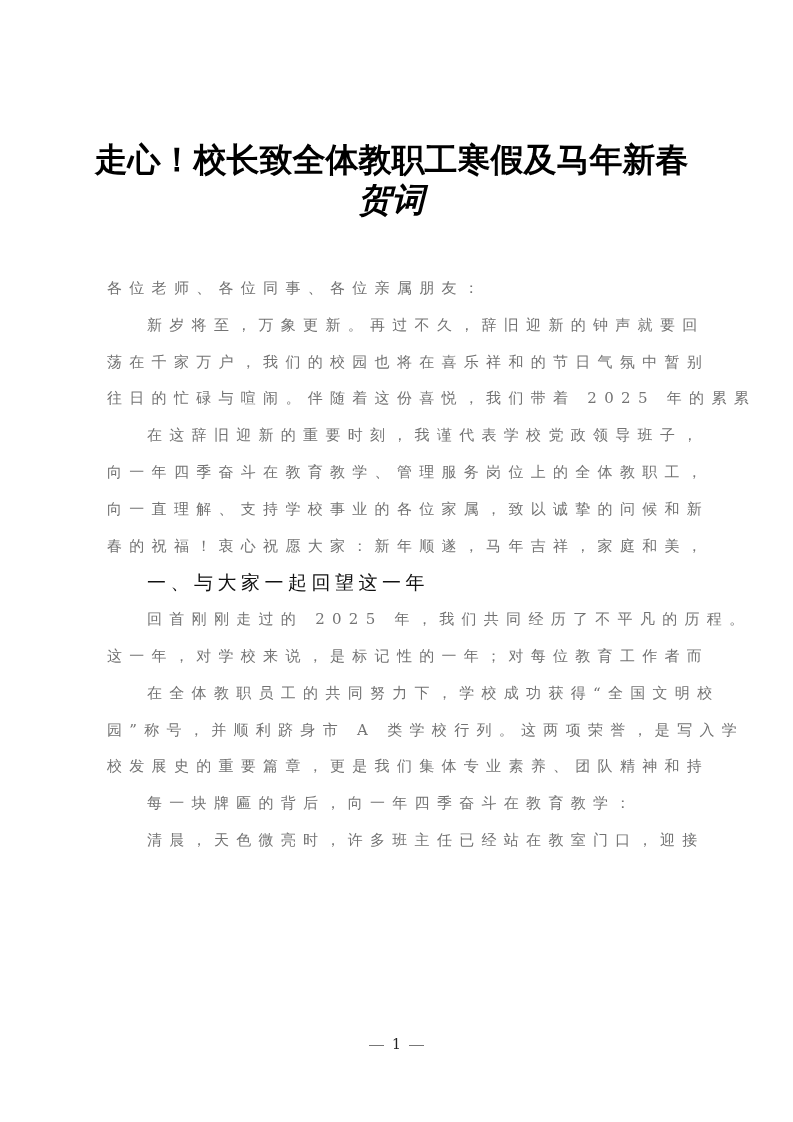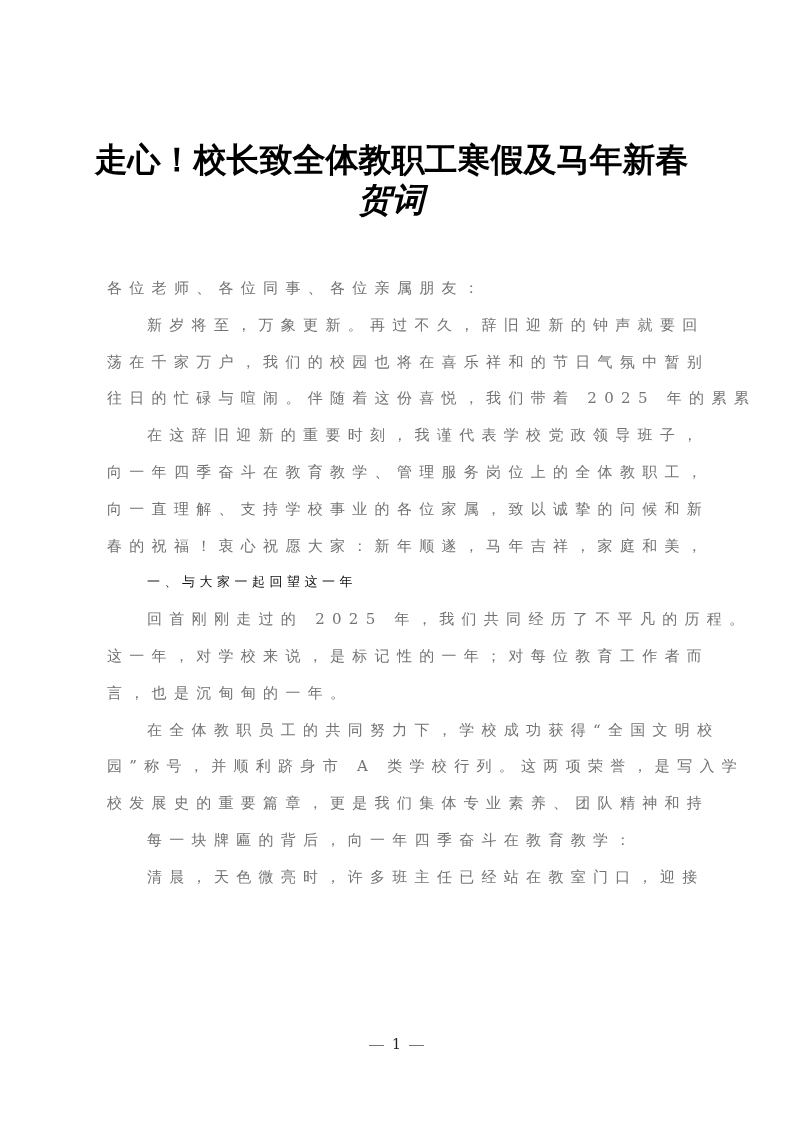--- a/index.html
+++ b/index.html
@@ -48,21 +48,21 @@
       line-height: 36.8px;
       font-size: 15px;
       white-space: nowrap;
       letter-spacing: 7.3px;
       color: #737373;
     }
     .indent { padding-left: 40px; }
     .heading {
       font-family: "DejaVu Sans", "Liberation Sans", sans-serif;
       letter-spacing: 4.5px;
-      font-size: 13px;
+      font-size: 19px;
       color: #111111;
     }
     .footer {
       position: absolute;
       top: 1036px;
       left: 0;
       width: 793px;
       text-align: center;
       font-size: 14px;
       color: #222;
@@ -90,21 +90,20 @@
     <div class="line indent">新岁将至，万象更新。再过不久，辞旧迎新的钟声就要回</div>
     <div class="line">荡在千家万户，我们的校园也将在喜乐祥和的节日气氛中暂别</div>
     <div class="line">往日的忙碌与喧闹。伴随着这份喜悦，我们带着 2025 年的累累</div>
     <div class="line indent">在这辞旧迎新的重要时刻，我谨代表学校党政领导班子，</div>
     <div class="line">向一年四季奋斗在教育教学、管理服务岗位上的全体教职工，</div>
     <div class="line">向一直理解、支持学校事业的各位家属，致以诚挚的问候和新</div>
     <div class="line">春的祝福！衷心祝愿大家：新年顺遂，马年吉祥，家庭和美，</div>
     <div class="line indent heading">一、与大家一起回望这一年</div>
     <div class="line indent">回首刚刚走过的 2025 年，我们共同经历了不平凡的历程。</div>
     <div class="line">这一年，对学校来说，是标记性的一年；对每位教育工作者而</div>
-    <div class="line">言，也是沉甸甸的一年。</div>
     <div class="line indent">在全体教职员工的共同努力下，学校成功获得“全国文明校</div>
     <div class="line">园”称号，并顺利跻身市 A 类学校行列。这两项荣誉，是写入学</div>
     <div class="line">校发展史的重要篇章，更是我们集体专业素养、团队精神和持</div>
     <div class="line indent">每一块牌匾的背后，向一年四季奋斗在教育教学：</div>
     <div class="line indent">清晨，天色微亮时，许多班主任已经站在教室门口，迎接</div>
   </div>
 
   <div class="footer">
     <span class="dash"></span><span>1</span><span class="dash"></span>
   </div>

